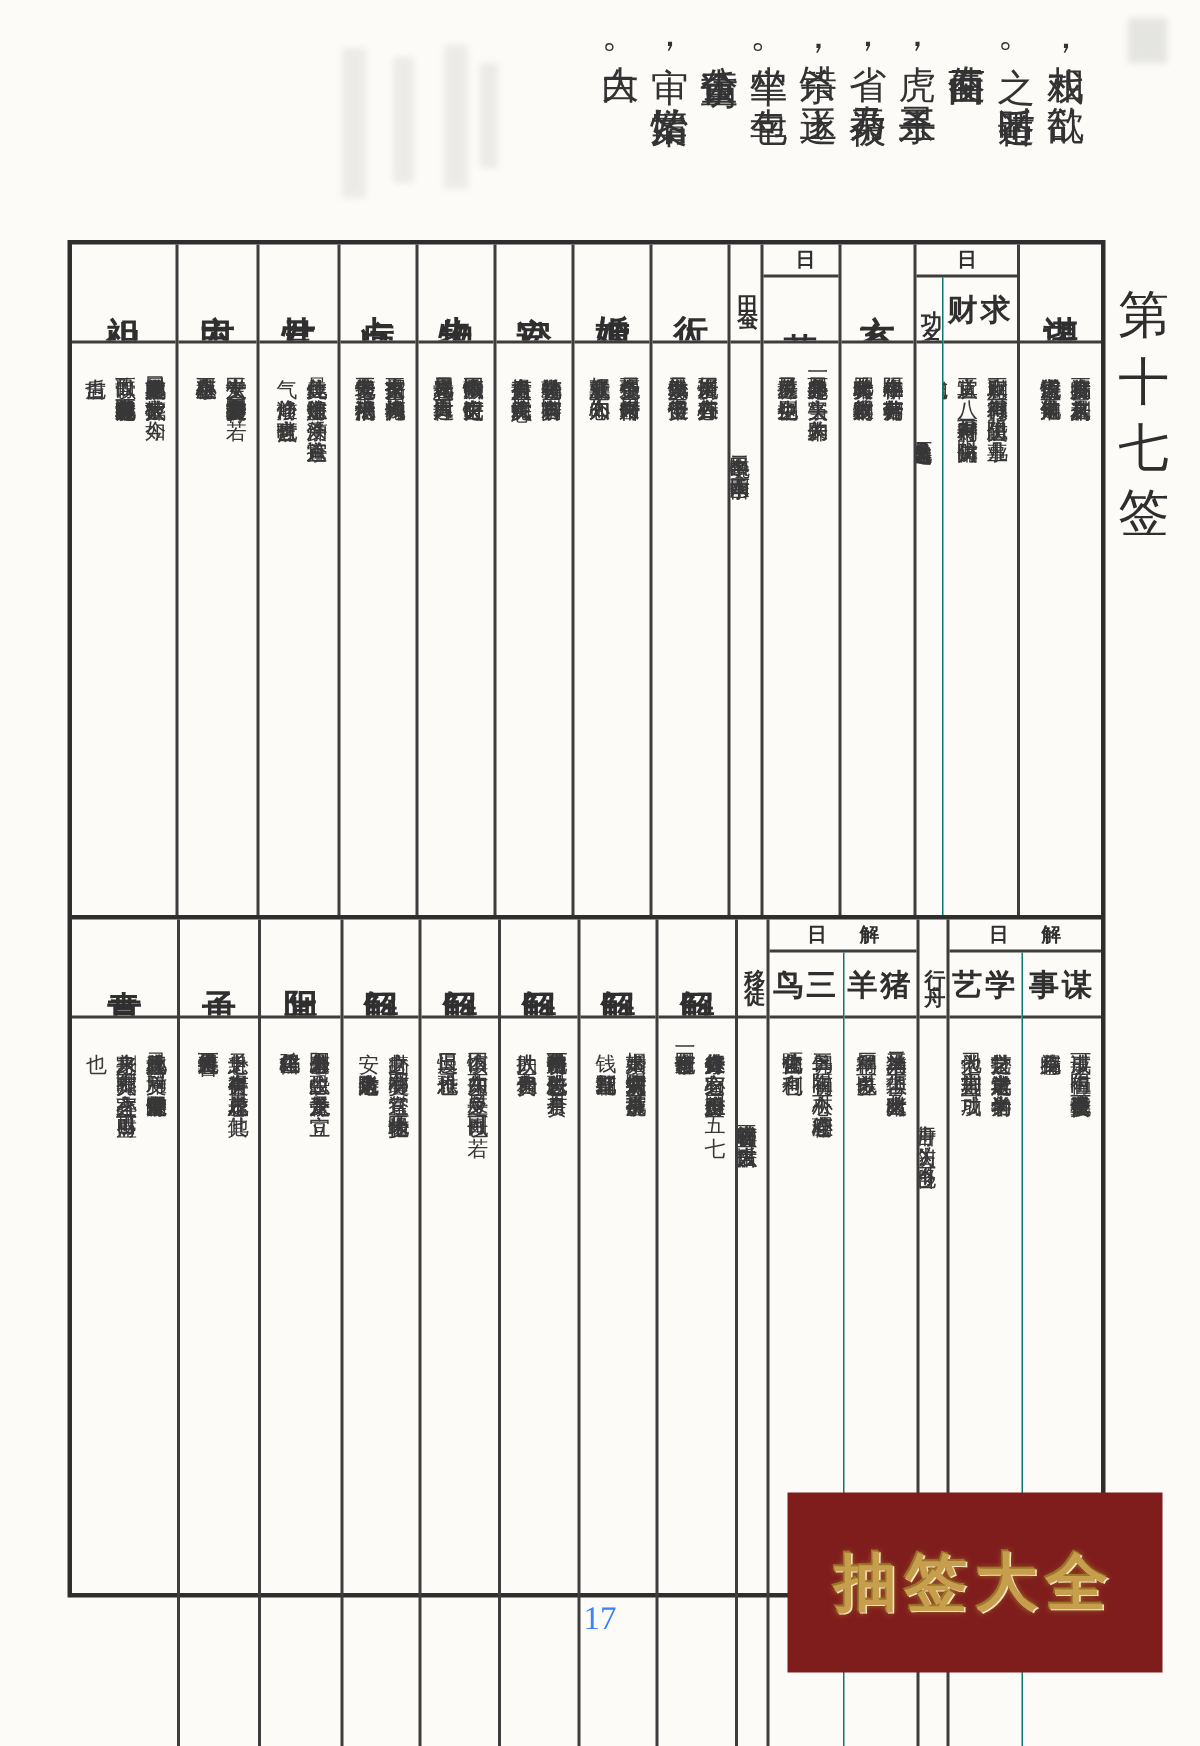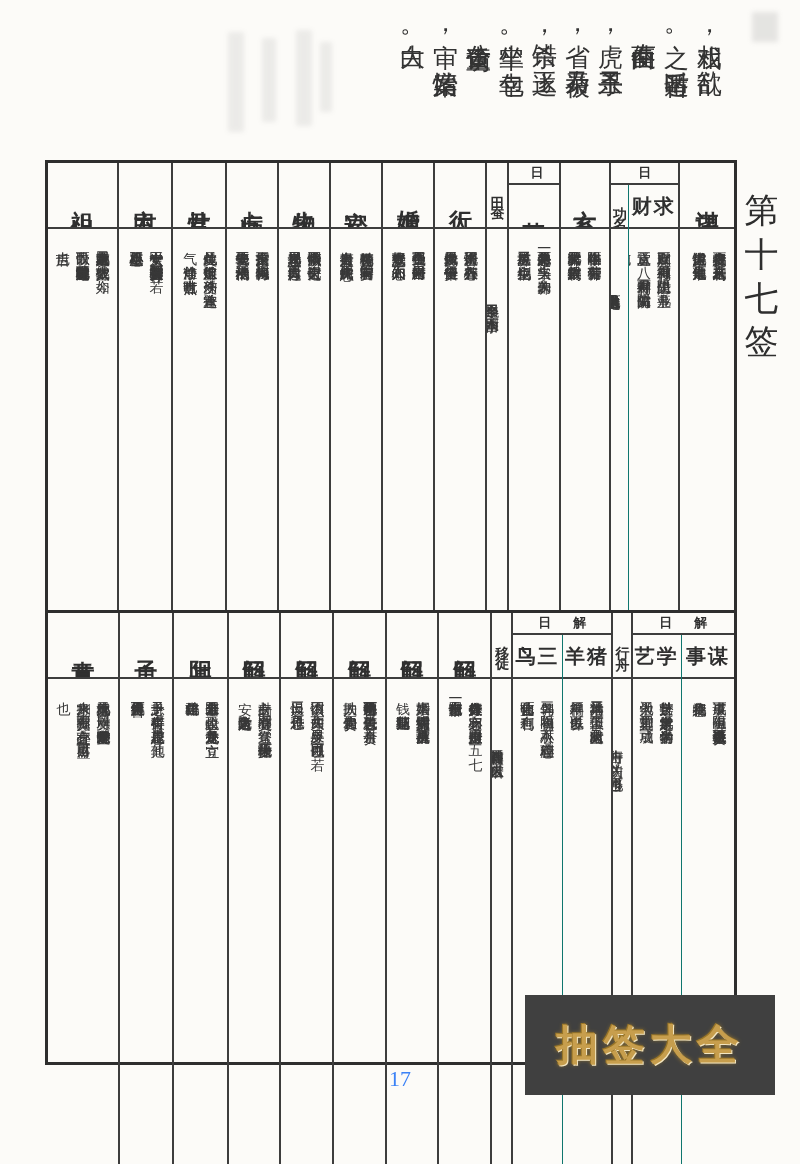--- a/index.html
+++ b/index.html
@@ -62,22 +62,22 @@
   .grow .col{flex:1;}
   .grow .col + .col{border-left:1px solid #0f766e;}
   .grow .hdr{height:42px;flex:0 0 42px;}
   
   .pagenum{
     position:absolute;left:360px;top:1066px;width:80px;text-align:center;
     font-size:22px;color:#3b82f6;font-family:"Liberation Serif",serif;
   }
   
   .watermark{
-    position:absolute;left:525px;top:995px;width:250px;height:100px;
-    background:#404040;display:flex;align-items:center;justify-content:center;
+    position:absolute;left:525px;top:995px;width:250px;height:120px;
+    background:#7f1d1d;display:flex;align-items:center;justify-content:center;
     z-index:5;
   }
   .wm-text{
     font-size:42px;font-weight:bold;letter-spacing:5px;color:#c79e4d;
     text-shadow:-1px -1px 0 #9a7627,1px 1px 0 #f3e6c2,0 0 4px #a8832e;
   }
   
   .smudge{position:absolute;background:#8a8a8a;opacity:.14;filter:blur(2.5px);}
   .sm1{left:228px;top:32px;width:16px;height:100px;}
   .sm2{left:262px;top:38px;width:14px;height:84px;}

